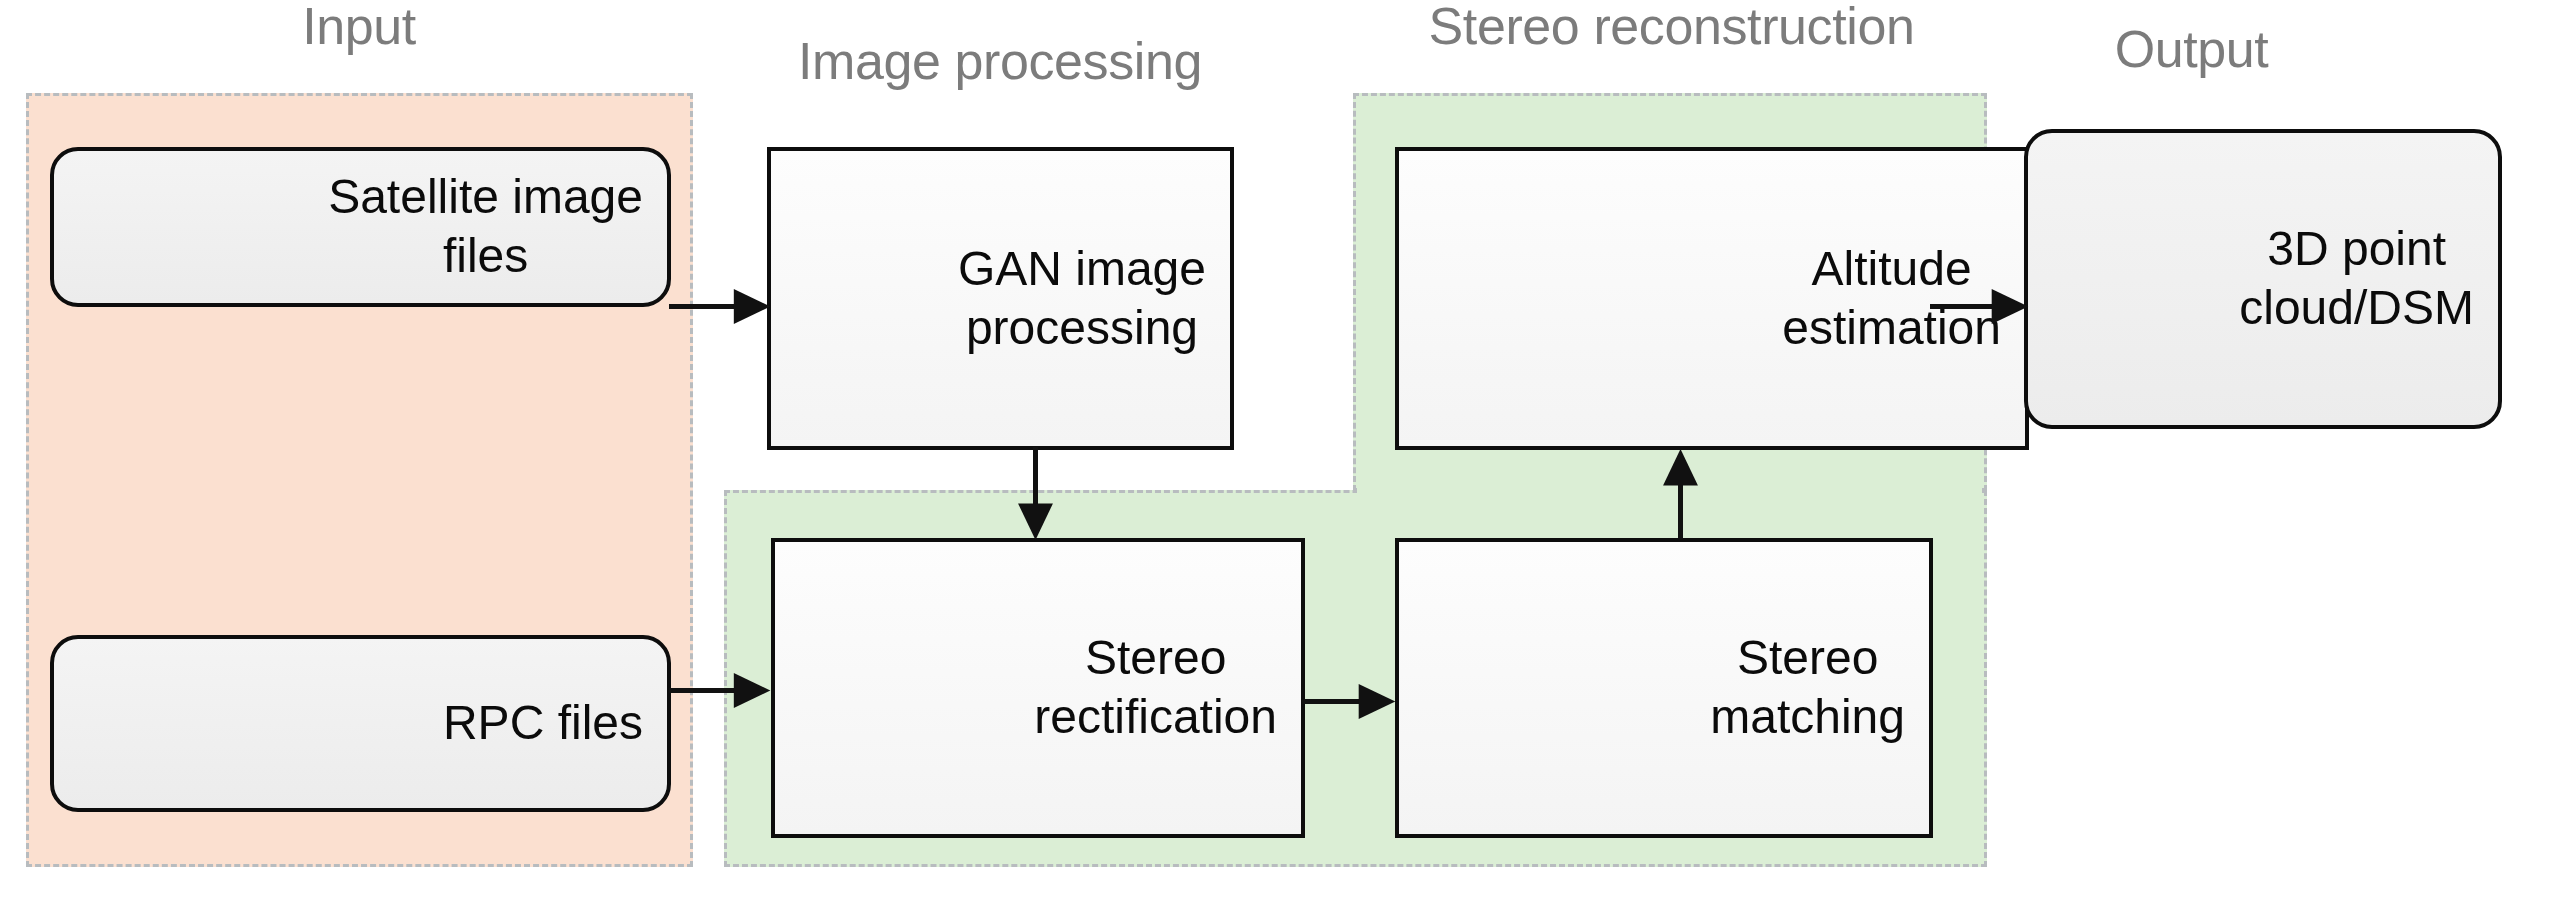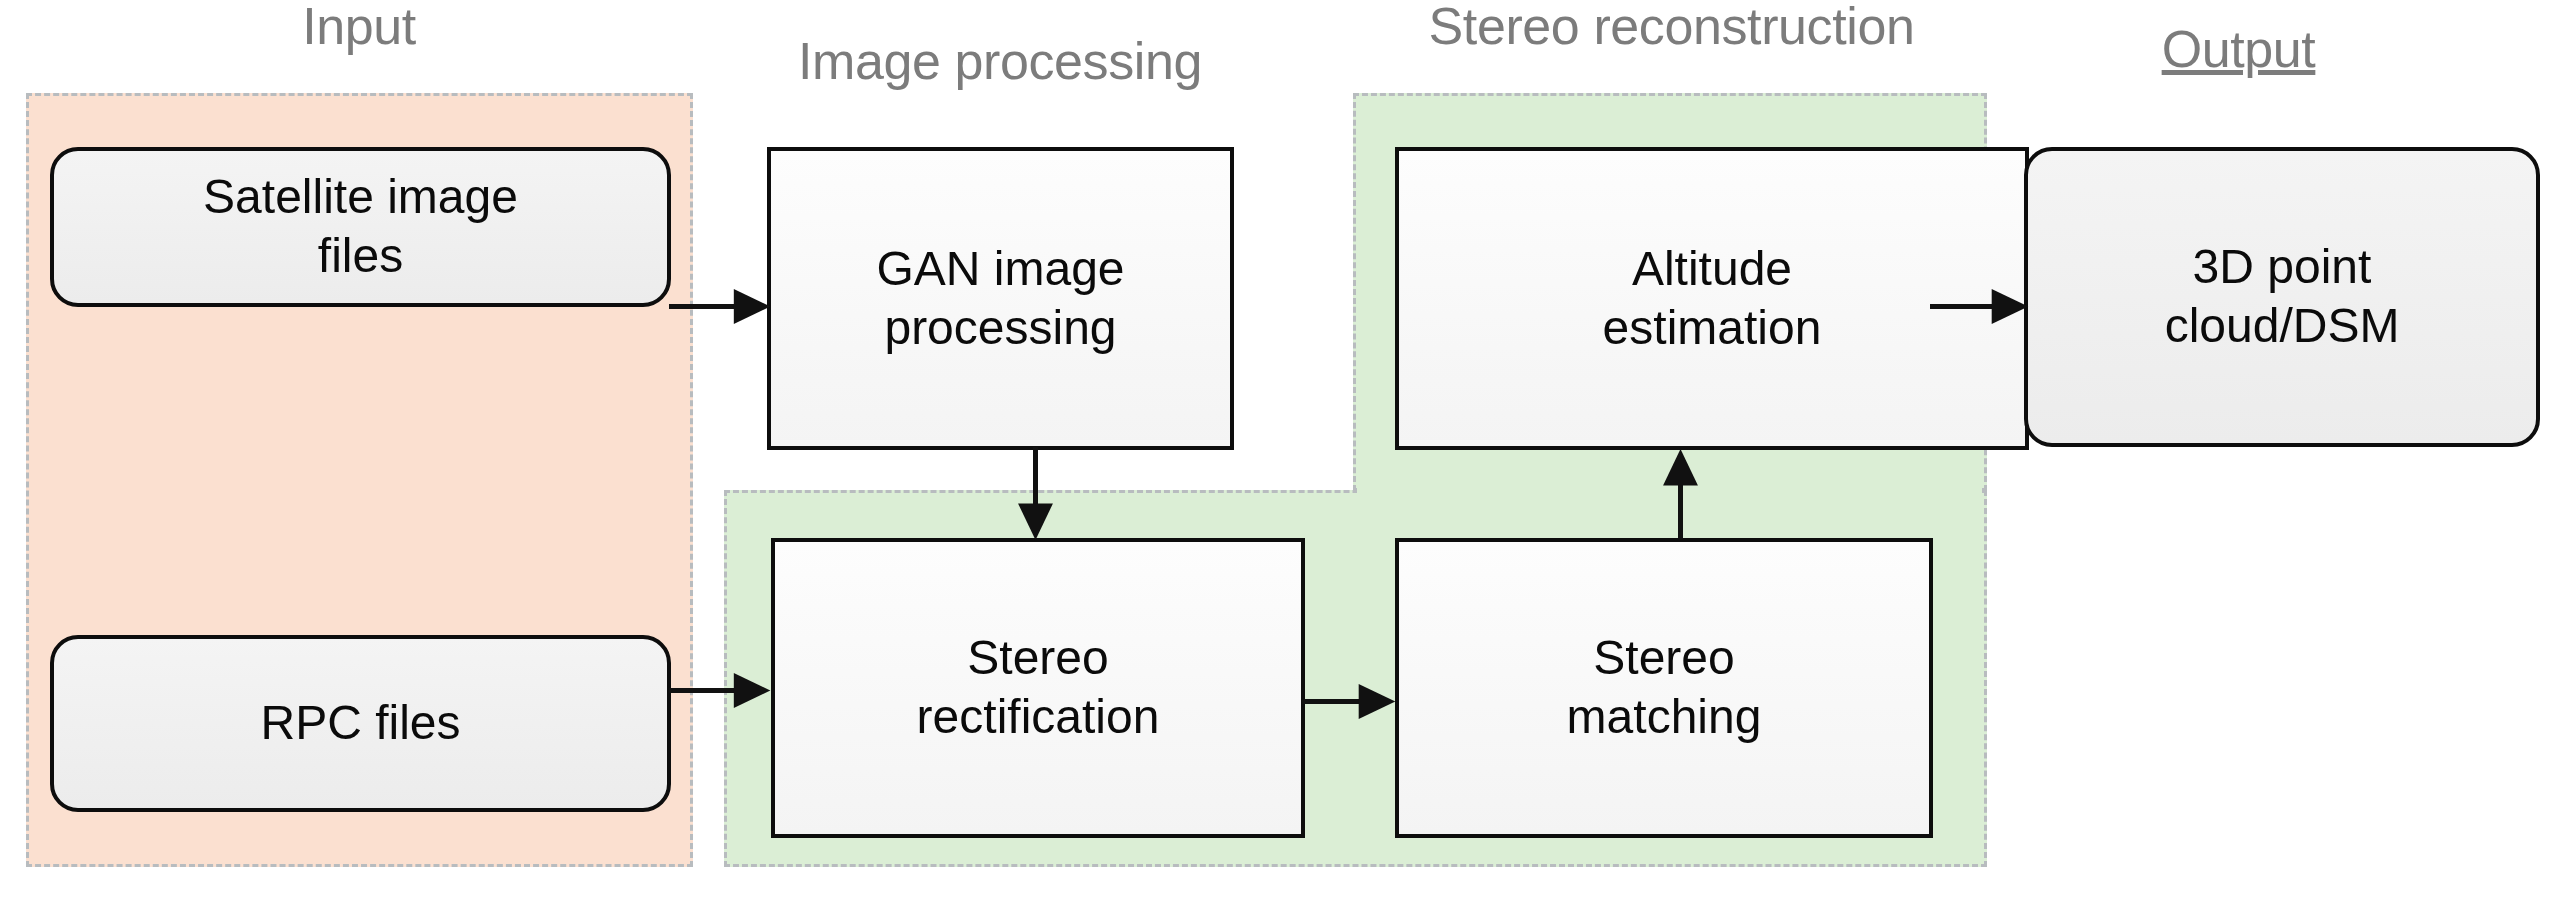--- a/index.html
+++ b/index.html
@@ -49,26 +49,26 @@
   }
 
   
   .node {
     position: absolute;
     box-sizing: border-box;
     border: 4.2px solid #0d0d0d;
     background: linear-gradient(180deg, #fbfbfb 0%, #f0f0f0 100%);
     display: flex;
     align-items: center;
-    justify-content: center;
+    justify-content: flex-end;
     text-align: center;
     color: #0b0b0b;
     font-size: 48px;
     line-height: 1.22;
-    padding: 0 4px;
+    padding: 0 24px;
   }
   .node.rounded {
     border-radius: 28px;
     background: linear-gradient(180deg, #f4f4f4 0%, #ececec 100%);
   }
   .node.sharp {
     background: linear-gradient(180deg, #fdfdfd 0%, #f4f4f4 100%);
   }
   .node span { display: block; }
 
@@ -90,21 +90,21 @@
   <div class="region region-green-bottom" style="left:724px; top:490px; width:1263px; height:377px;"></div>
 
   <div class="green-seam" style="left:1357px; top:482px; width:625px; height:20px;"></div>
 
   <div class="group-caption" style="left:109px; top:0px; width:500px;">Input</div>
 
   <div class="group-caption" style="left:725px; top:35px; width:550px;">Image processing</div>
 
   <div class="group-caption" style="left:1309px; top:0px; width:725px;">Stereo reconstruction</div>
 
-  <div class="group-caption" style="left:1980px; top:23px; width:517px;text-decoration:underline;">Output</div>
+  <div class="group-caption" style="left:1933px; top:23px; width:517px;">Output</div>
 
   <div class="node rounded" style="left:50px; top:147px; width:621px; height:160px;">
     <div>
       <span>Satellite image</span>
       <span>files</span>
     </div>
   </div>
 
   <div class="node rounded" style="left:50px; top:603px; width:621px; height:177px;margin-top:32px;">
     <div>
@@ -133,21 +133,21 @@
     </div>
   </div>
 
   <div class="node sharp" style="left:1395px; top:147px; width:634px; height:303px;">
     <div>
       <span>Altitude</span>
       <span>estimation</span>
     </div>
   </div>
 
-  <div class="node rounded" style="left:2024px; top:147px; width:516px; height:300px;">
+  <div class="node rounded" style="left:2024px; top:129px; width:478px; height:300px;">
     <div>
       <span>3D point</span>
       <span>cloud/DSM</span>
     </div>
   </div>
 
   <div class="conn" style="left:669px; top:283px; width:108px; height:47px;">
     <svg width="108" height="47" viewBox="0 0 130 56">
       <line x1="0" y1="28" x2="82" y2="28" stroke="#111" stroke-width="6"></line>
       <polygon points="78,7 122,28 78,49" fill="#111"></polygon>

